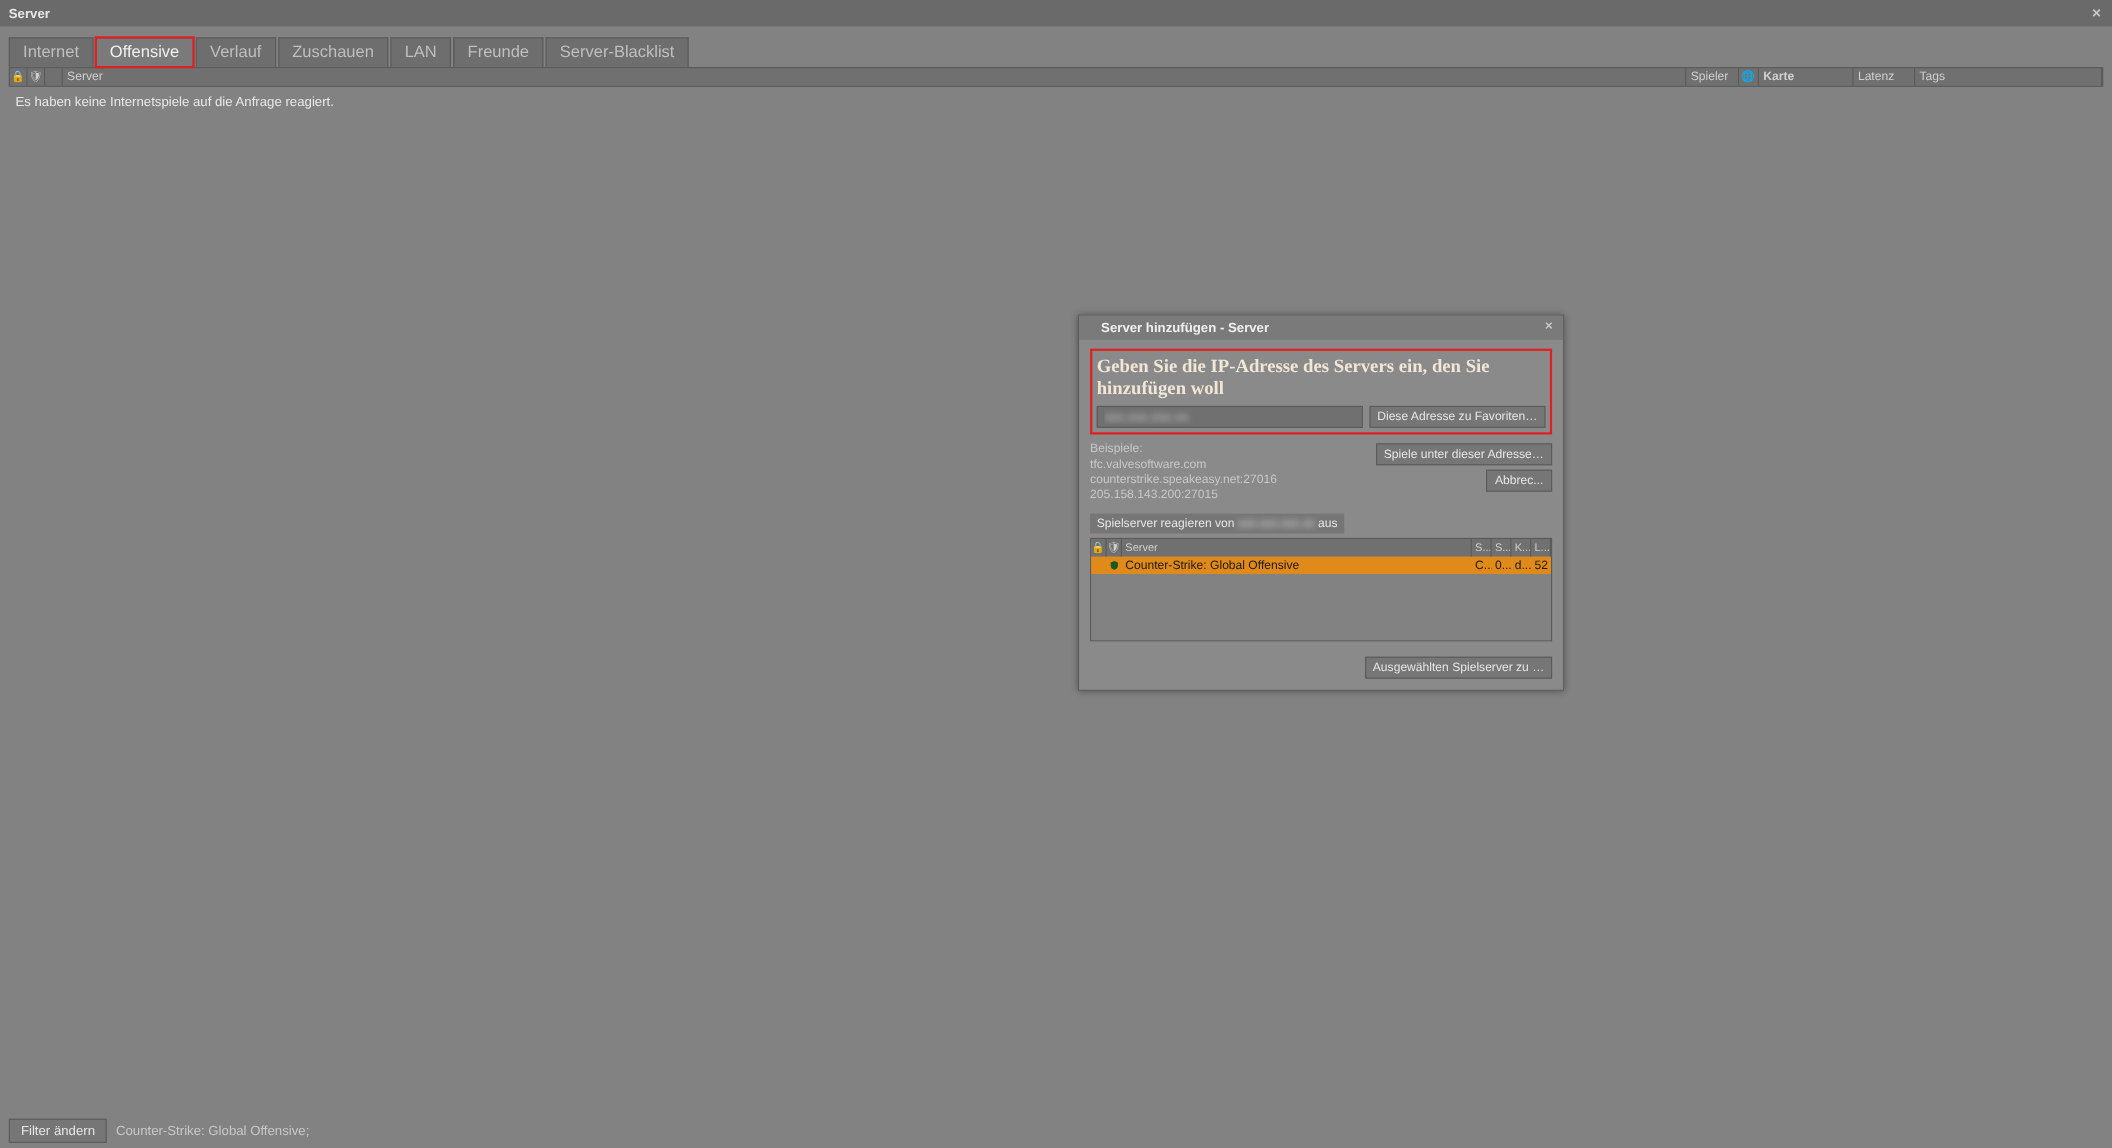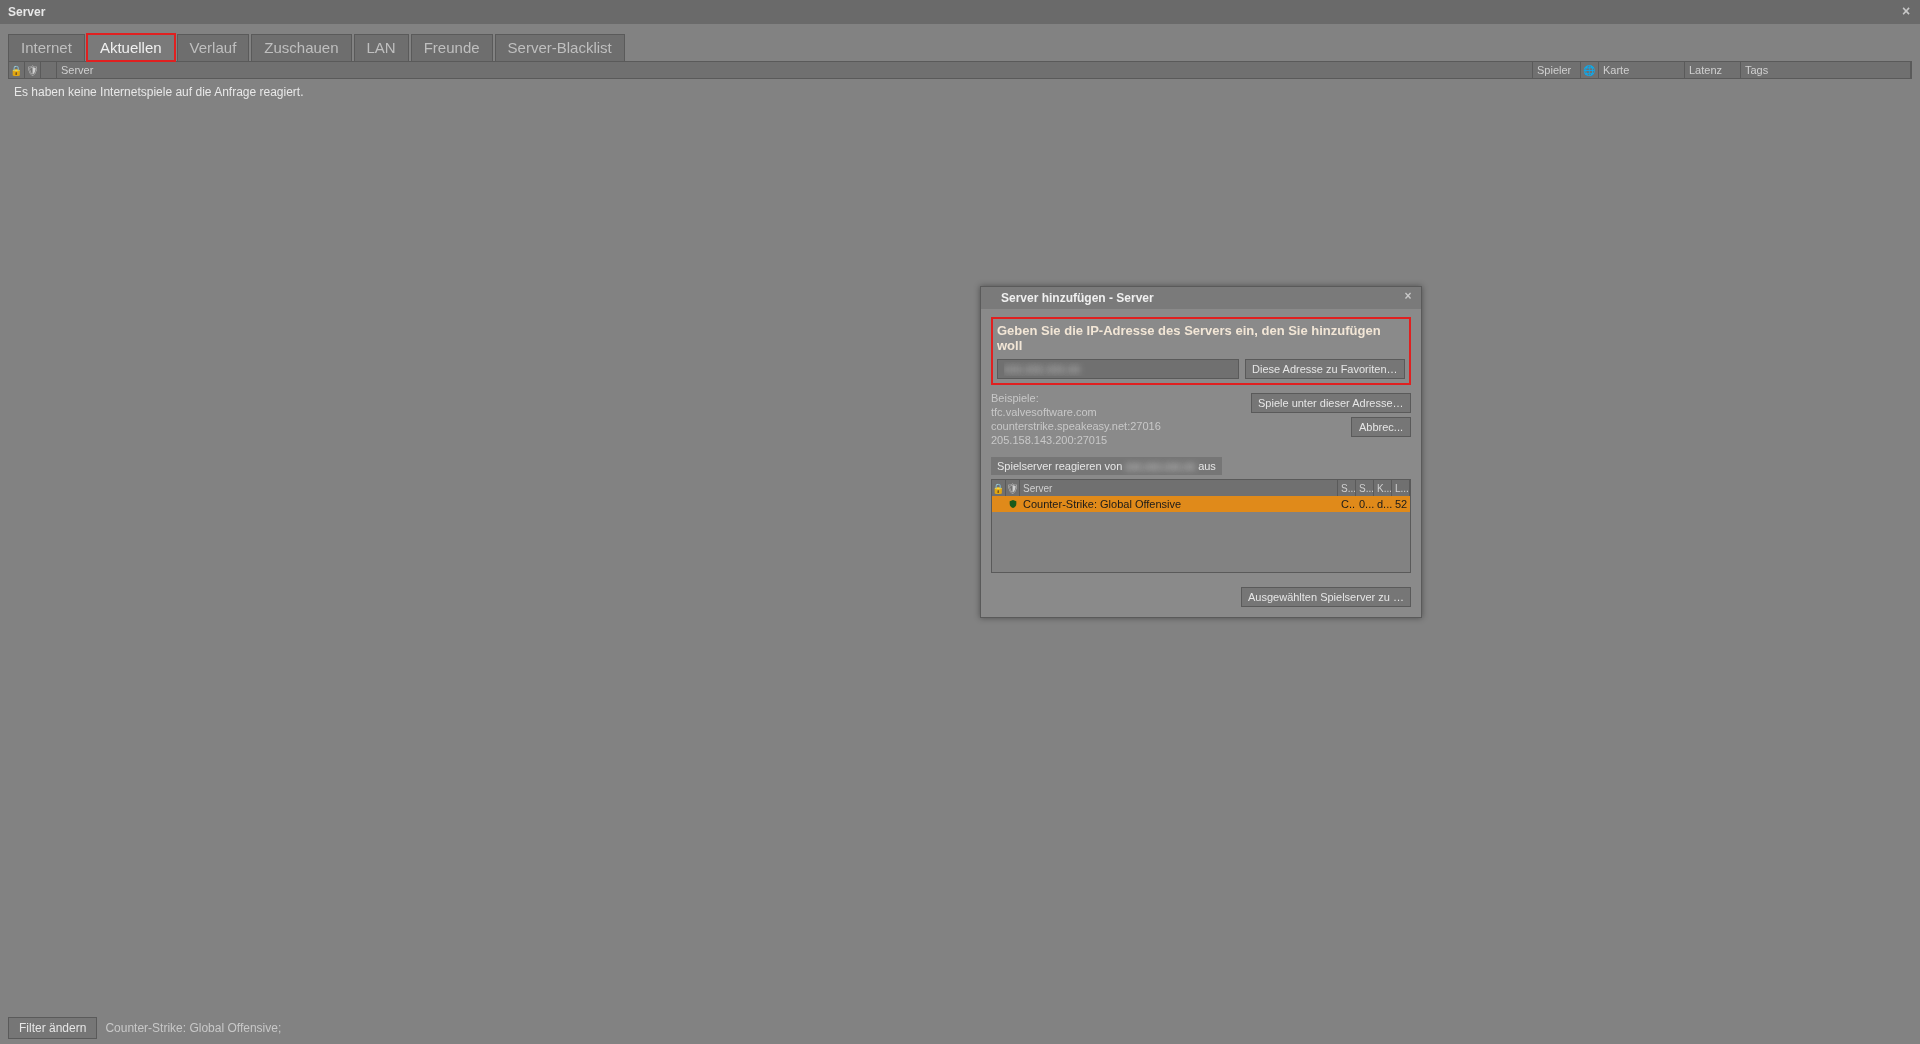--- a/index.html
+++ b/index.html
@@ -72,21 +72,21 @@
     font-size: 11px;
     color: #d0d0d0;
   }
   .listheader .col { border-right: 1px solid #5a5a5a; padding: 0 4px; height: 100%; display:flex; align-items:center; overflow:hidden; }
   .col-lock   { width: 16px; justify-content:center; }
   .col-vac    { width: 16px; justify-content:center; }
   .col-fav    { width: 16px; justify-content:center; }
   .col-server { flex: 1; }
   .col-spieler{ width: 48px; }
   .col-mapic  { width: 18px; justify-content:center; }
-  .col-karte  { width: 86px; }
+  .col-karte  { width: 86px; font-weight: bold; }
   .col-latenz { width: 56px; }
   .col-tags   { width: 170px; border-right:none; }
 
   .listbody {
     margin: 0 8px;
     padding: 6px 6px;
     color: #e8e8e8;
     height: calc(100% - 24px - 34px - 18px - 32px);
     background: #828282;
   }
@@ -147,23 +147,24 @@
   }
   .dlg-body { padding: 8px 10px 10px 10px; }
 
   .red-frame {
     border: 2px solid #e02020;
     padding: 4px;
     margin-bottom: 4px;
   }
   .instr {
     color: #f2e6d6;
-    font-size: 13px;
+    font-size: 17px;
     font-weight: bold;
     margin-bottom: 6px;
+    font-family: Liberation Serif, serif;
   }
   .iprow { display:flex; gap:6px; align-items:center; }
   .ipinput {
     flex:1;
     background:#707070;
     border:1px solid #5a5a5a;
     color:#d0d0d0;
     height:20px;
     padding:0 6px;
     font-size:12px;
@@ -237,21 +238,21 @@
 </head>
 <body>
 
 <div class="titlebar">
   <span>Server</span>
   <span class="close">×</span>
 </div>
 
 <div class="tabs">
   <div class="tab">Internet</div>
-  <div class="tab active redbox">Aktuellen</div>
+  <div class="tab active redbox">Offensive</div>
   <div class="tab">Verlauf</div>
   <div class="tab">Zuschauen</div>
   <div class="tab">LAN</div>
   <div class="tab">Freunde</div>
   <div class="tab">Server-Blacklist</div>
 </div>
 
 <div class="listheader">
   <div class="col col-lock">
       <span class="lockico">🔒</span>

